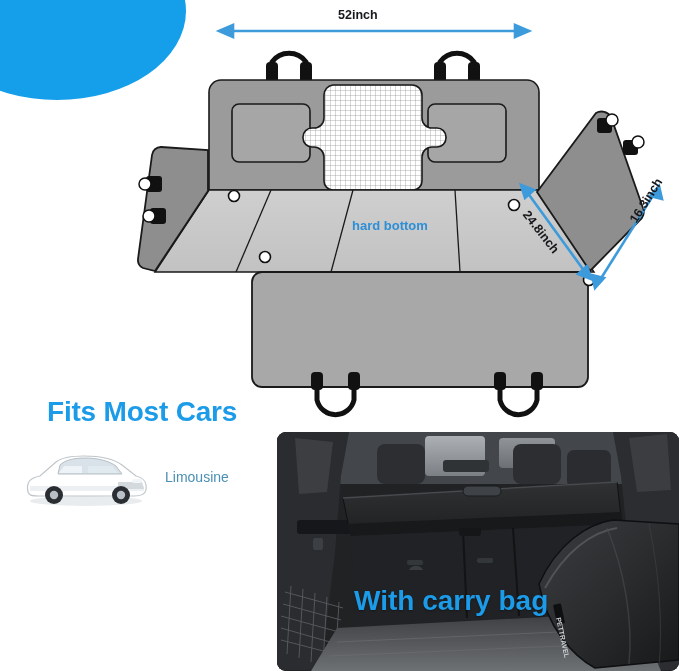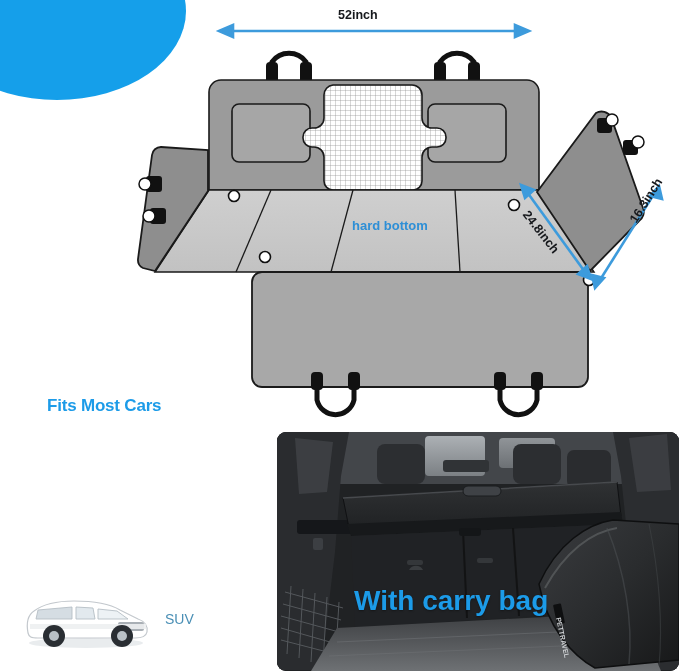--- a/index.html
+++ b/index.html
@@ -21,21 +21,21 @@
   .dim-label.rot{color:#16181c;}
 
   
   #diagram{position:absolute;left:0;top:0;width:679px;height:440px;}
 
   .hard-bottom{position:absolute;left:352px;top:218px;color:#2e8FD6;
                font-size:13px;font-weight:bold;white-space:nowrap;}
 
   
   .fits-title{position:absolute;left:47px;top:396px;color:#1C9BE8;
-              font-size:17px;font-weight:bold;letter-spacing:-0.2px;white-space:nowrap;}
+              font-size:28px;font-weight:bold;letter-spacing:-0.2px;white-space:nowrap;}
   .car-row{position:absolute;left:10px;width:260px;height:62px;}
   .car-label{position:absolute;left:155px;top:50%;transform:translateY(-50%);
              color:#4A8FB5;font-size:14px;white-space:nowrap;}
   .car-art{position:absolute;left:8px;top:0;width:135px;height:62px;}
 
   
   .photo{position:absolute;left:277px;top:432px;width:402px;height:239px;
          border-radius:9px;overflow:hidden;background:#1b1c1e;}
   .photo svg{display:block;}
   .photo-caption{position:absolute;left:354px;top:585px;color:#1C9BE8;
@@ -150,41 +150,42 @@
 
     <div class="dim-label rot" style="left:531px;top:208px;transform:rotate(52deg);transform-origin:left top;">24.8inch</div>
 
     <div class="dim-label rot" style="left:627px;top:218px;transform:rotate(-58deg);transform-origin:left top;">16.3inch</div>
 
     <div class="hard-bottom">hard bottom</div>
   </div>
 
   <div class="fits-title">Fits Most Cars</div>
 
-
-
-  <div class="car-row" style="top:588px;">
+  <div class="car-row" style="top:446px;">
     <div class="car-art">
       <svg viewBox="0 0 135 62" width="135" height="62">
-        <ellipse cx="68" cy="55" rx="57" ry="5" fill="#e9ecee"></ellipse>
-        <path d="M10,45 C8,34 10,27 16,23 C24,17 36,13 56,13 C78,13 92,16 102,22
-                 L120,31 C128,34 130,38 129,44 C128,49 123,50 117,50 L20,50 C13,50 11,49 10,45 Z" fill="#FFFFFF" stroke="#C3C8CD" stroke-width="1.2"></path>
-        <path d="M20,22 L54,19 L54,31 L18,31 Z" fill="#D5DDE3" stroke="#B6BEC5" stroke-width="0.9"></path>
-        <path d="M58,19 L75,20 L77,31 L58,31 Z" fill="#E2E9EE" stroke="#B6BEC5" stroke-width="0.9"></path>
-        <path d="M80,21 L99,23 L110,31 L80,31 Z" fill="#EDF2F5" stroke="#B6BEC5" stroke-width="0.9"></path>
-        <rect x="100" y="34" width="26" height="9" rx="2" fill="#A9AFB5"></rect>
-        <path d="M12,36 L128,36 L128,41 L12,41 Z" fill="#EDEFF1" opacity="0.9"></path>
-        <circle cx="36" cy="48" r="11" fill="#2a2e33"></circle>
-        <circle cx="36" cy="48" r="5" fill="#b9c0c6"></circle>
-        <circle cx="104" cy="48" r="11" fill="#2a2e33"></circle>
-        <circle cx="104" cy="48" r="5" fill="#b9c0c6"></circle>
+        <ellipse cx="68" cy="55" rx="56" ry="5" fill="#e9ecee"></ellipse>
+        <path d="M10,46 C8,36 12,32 22,30 L38,16 C43,12 52,10 66,10 C84,10 96,13 104,19
+                 L118,30 C126,32 129,36 128,44 C127,49 122,50 116,50 L20,50 C13,50 11,49 10,46 Z" fill="#FFFFFF" stroke="#BFC5CA" stroke-width="1.2"></path>
+        <path d="M42,19 C47,14 56,12 67,12 C80,12 91,15 98,20 L104,28 L40,28 Z" fill="#D8E2E8" stroke="#B5BFC6" stroke-width="1"></path>
+        <path d="M46,20 L64,20 L64,27 L41,27 Z" fill="#EDF3F6"></path>
+        <path d="M70,20 L94,20 L100,27 L70,27 Z" fill="#E1EAEF"></path>
+        <path d="M12,40 L126,40 L126,45 L12,45 Z" fill="#E8ECEF" opacity="0.8"></path>
+        <path d="M100,36 L124,36 L126,43 L100,43 Z" fill="#D3D9DD"></path>
+        <circle cx="36" cy="49" r="9" fill="#2a2e33"></circle>
+        <circle cx="36" cy="49" r="4.2" fill="#b9c0c6"></circle>
+        <circle cx="103" cy="49" r="9" fill="#2a2e33"></circle>
+        <circle cx="103" cy="49" r="4.2" fill="#b9c0c6"></circle>
+        <rect x="114" y="33" width="10" height="4" rx="2" fill="#F2F5F7"></rect>
       </svg>
     </div>
-    <div class="car-label">SUV</div>
-  </div>
+    <div class="car-label">Limousine</div>
+  </div>
+
+
 
   <div class="photo">
     <svg width="402" height="239" viewBox="0 0 402 239">
       <defs>
         <linearGradient id="floorg" x1="0" y1="0" x2="0" y2="1">
           <stop offset="0" stop-color="#3b3d40"></stop>
           <stop offset="1" stop-color="#6e7174"></stop>
         </linearGradient>
         <linearGradient id="bagg" x1="0" y1="0" x2="1" y2="1">
           <stop offset="0" stop-color="#3a3c3f"></stop>

